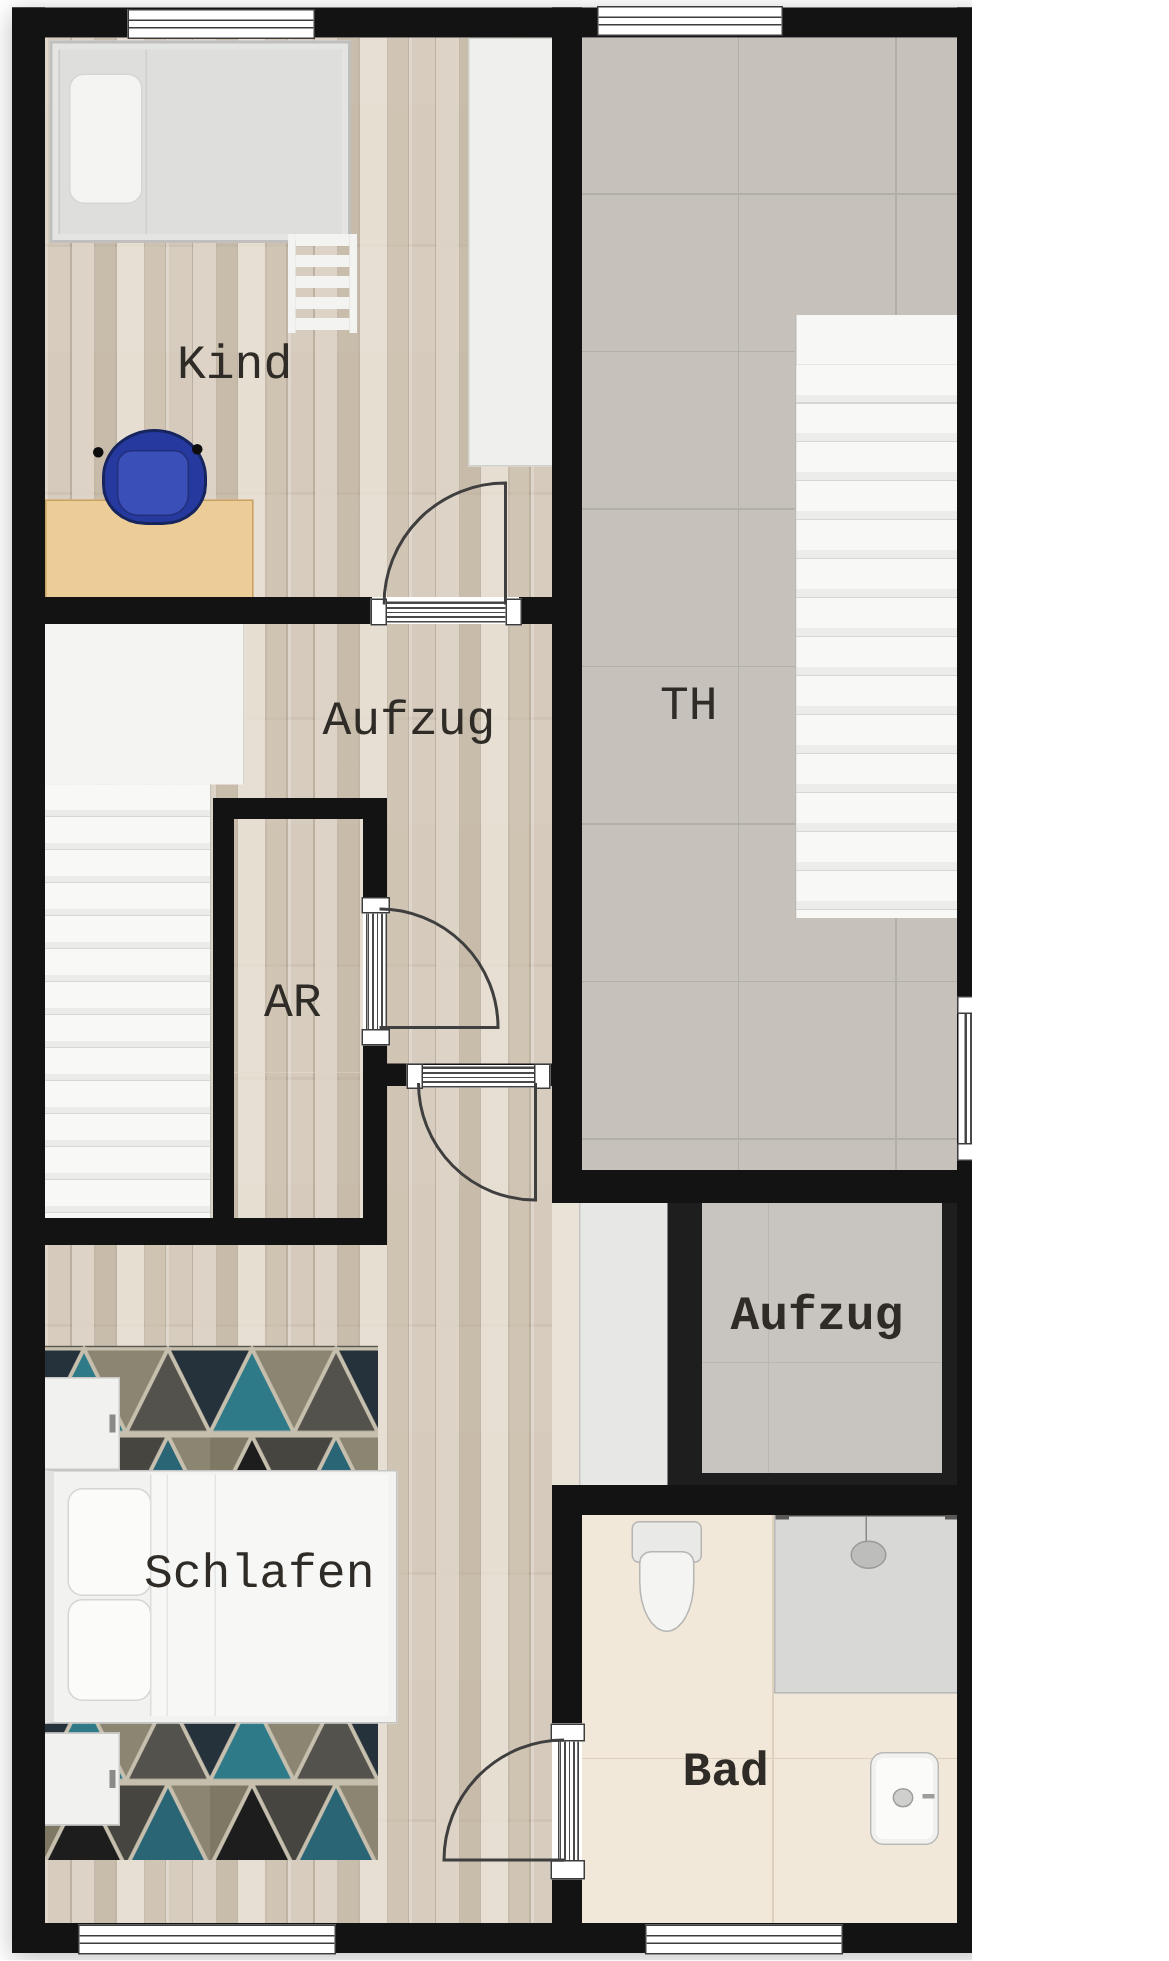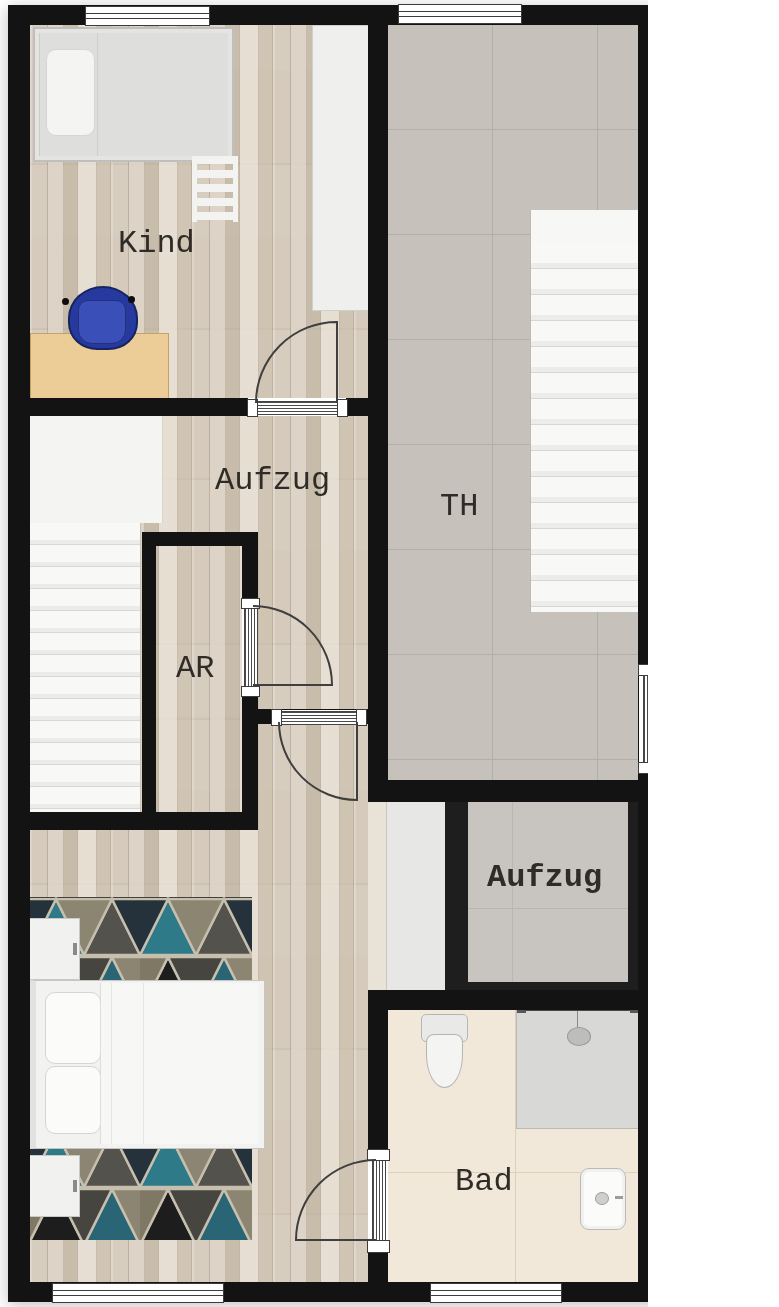--- a/index.html
+++ b/index.html
@@ -211,17 +211,18 @@
   <div class="abs jamb" style="left:367px;top:1240px;width:21px;height:11px;"></div>
   <div class="abs" style="left:294px;top:1158px;">
     <svg width="86" height="86">
         <path d="M 82 2 A 80 80 0 0 0 2 82 L 82 82" fill="none" stroke="#3f3f3f" stroke-width="2"></path>
       </svg>
   </div>
 
   <div class="abs lbl" style="left:118px;top:228px;">Kind</div>
   <div class="abs lbl" style="left:215px;top:465px;">Aufzug</div>
   <div class="abs lbl" style="left:176px;top:653px;">AR</div>
-  <div class="abs lbl" style="left:440px;top:455px;margin-top:36px;">TH</div>
+  <div class="abs lbl" style="left:440px;top:455px;">TH</div>
   <div class="abs lbl" style="left:487px;top:862px;font-weight:bold;">Aufzug</div>
-  <div class="abs lbl" style="left:455px;top:1166px;">Bad</div>
+  <div class="abs lbl" style="left:96px;top:1034px;">Schlafen</div>
+  <div class="abs lbl" style="left:455px;top:1166px;font-weight:bold;">Bad</div>
 
 </div>
 
 </body></html>

